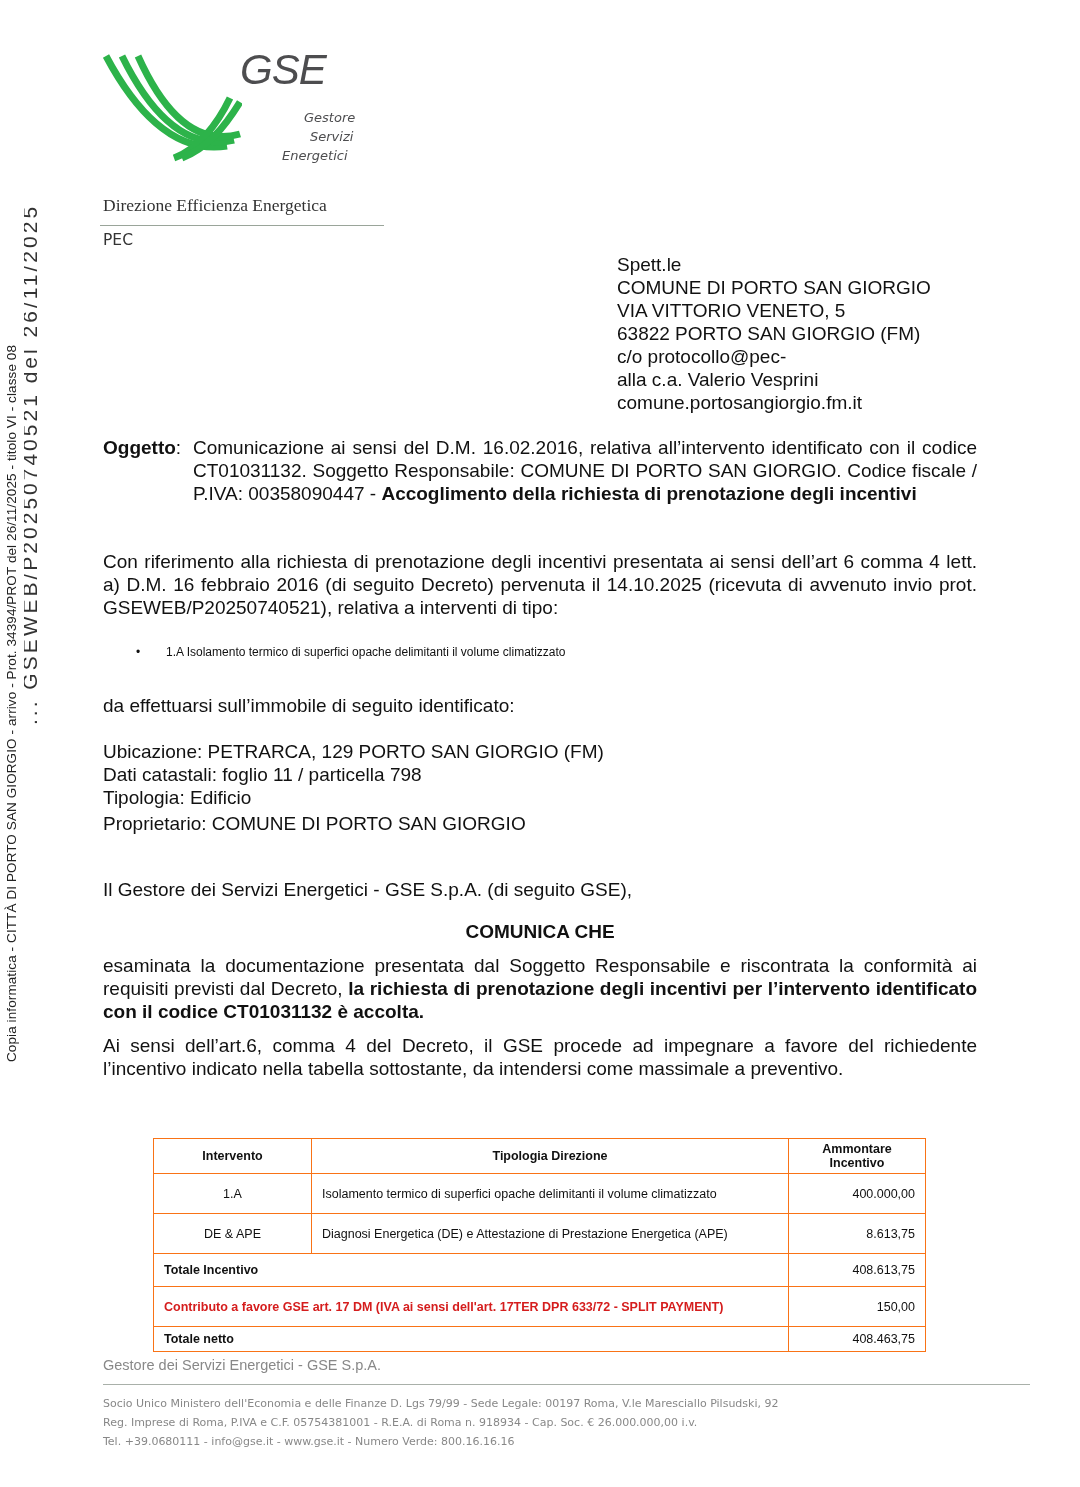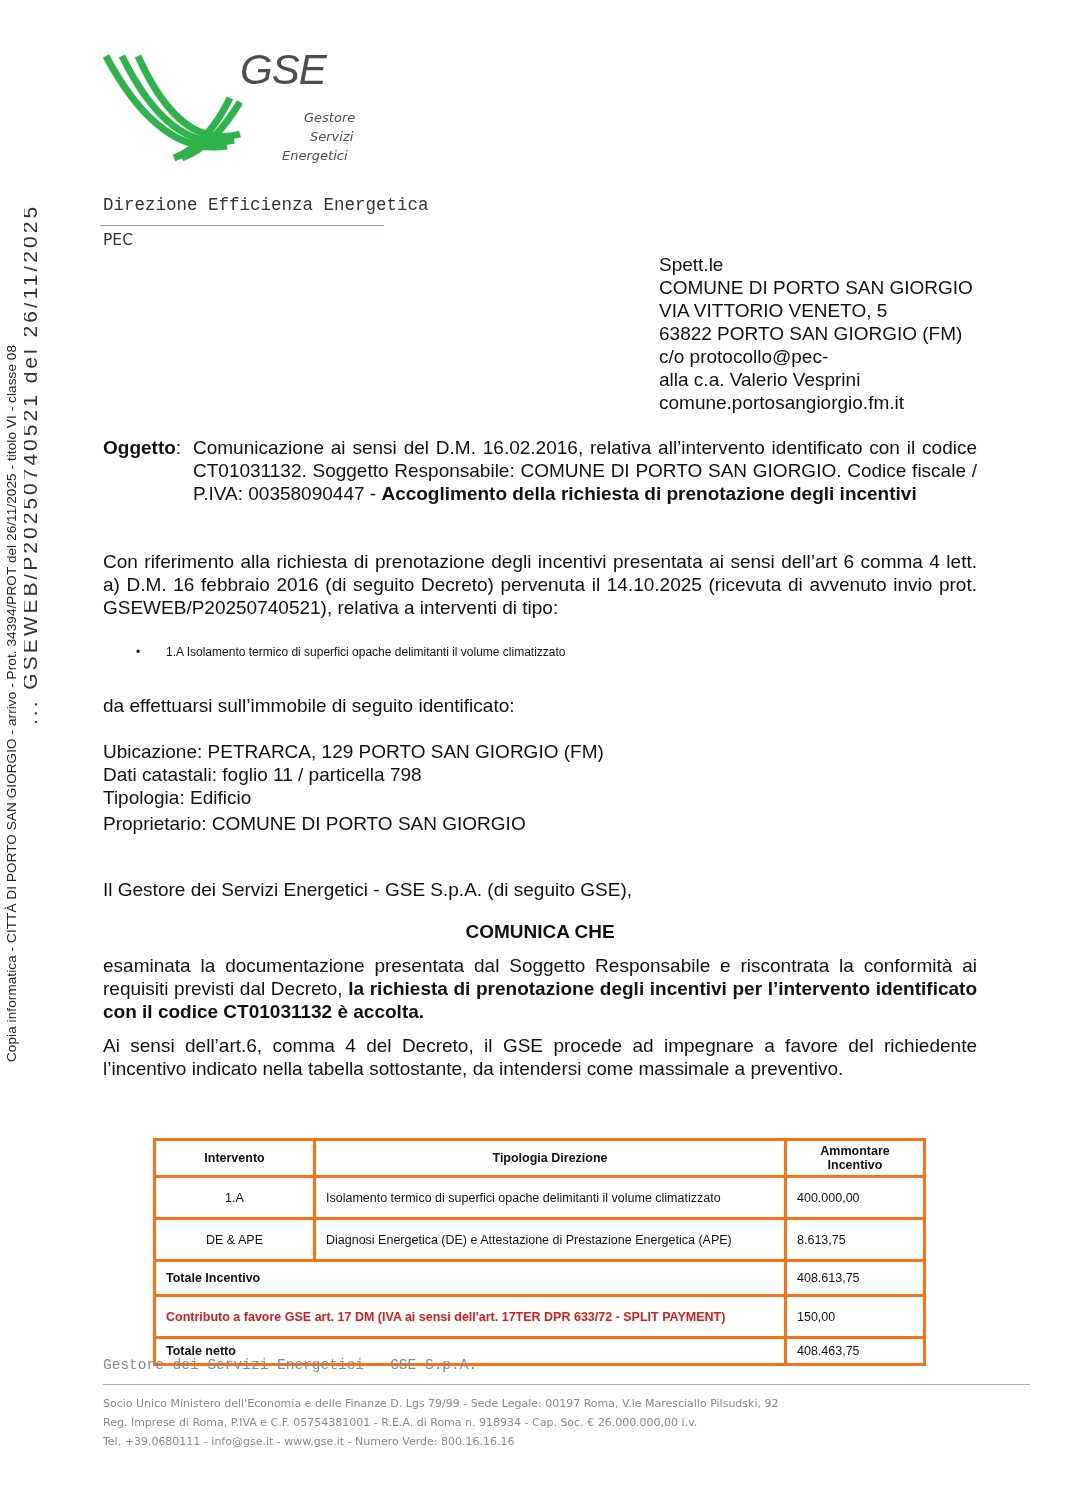--- a/index.html
+++ b/index.html
@@ -10,49 +10,49 @@
   .vstamp { position:absolute; transform-origin:left top; transform:rotate(-90deg); white-space:nowrap; font-family:"Liberation Sans", sans-serif; }
   .vstamp-left { left:4px; top:1062px; font-size:13.5px; color:#222; letter-spacing:0.1px; }
   .vstamp-clip { position:absolute; left:24px; top:0; width:14px; height:725px; overflow:hidden; }
   .vstamp-clip .inner { position:absolute; left:-6px; top:725px; transform-origin:left top; transform:rotate(-90deg); white-space:nowrap; font-size:21px; color:#333; letter-spacing:3px; }
 
   
   .logo { left:102px; top:50px; width:270px; height:120px; }
   .logo-word { position:absolute; left:138px; top:-4px; font-family:"Liberation Sans", sans-serif; font-weight:normal; font-style:italic; font-size:42px; color:#4d4d4f; letter-spacing:-1px; }
   .logo-sub { position:absolute; font-family:"DejaVu Sans", sans-serif; font-style:italic; font-size:13px; color:#4d4d4f; }
 
-  .dept { left:103px; top:195px; font-family:Liberation Mono, monospace; font-size:17.5px; color:#333; }
+  .dept { left:103px; top:195px; font-family:Liberation Serif, serif; font-size:17.5px; color:#333; }
   .dept-line { left:100px; top:225px; width:284px; height:1px; background:#9aa59a; }
   .pec { left:103px; top:231px; font-family:"DejaVu Sans", sans-serif; font-size:15.5px; color:#333; }
 
   .addr { left:617px; top:253px; font-size:19px; line-height:23px; color:#111; }
-  .addr div { white-space:nowrap;margin-left:42px; }
+  .addr div { white-space:nowrap; }
 
   .subject { left:103px; top:436px; width:874px; font-size:19px; line-height:23px; }
   .subject .lbl { font-weight:bold; float:left; }
   .subject .body { margin-left:90px; text-align:justify; }
 
   .para { font-size:19px; line-height:23px; text-align:justify; width:874px; left:103px; }
   .bullet { left:136px; top:645px; font-size:12px; }
   .bullet .dot { display:inline-block; width:30px; }
 
   .center-title { left:103px; width:874px; text-align:center; top:921px; font-size:19px; font-weight:bold; }
 
   
   table.inc { position:absolute; left:153px; top:1138px; width:773px; border-collapse:collapse; font-size:12.5px; }
-  table.inc td, table.inc th { border:3px solid #f97316; padding:0 10px; }
+  table.inc td, table.inc th { border:1px solid #f97316; padding:0 10px; }
   table.inc th { font-weight:bold; height:34px; text-align:center; }
   table.inc td { height:39px; }
   table.inc tr.thin td { height:32px; }
   .c-code { width:137px; text-align:center; }
-  .c-amt { width:116px; text-align:left; }
+  .c-amt { width:116px; text-align:right; }
   .bold { font-weight:bold; }
   .red { color:#d51d1d; font-weight:bold; }
 
-  .foot-title { left:103px; top:1357px; font-family:Liberation Mono, monospace; font-size:14.5px; color:#888; }
+  .foot-title { left:103px; top:1357px; font-family:Liberation Sans, sans-serif; font-size:14.5px; color:#888; }
   .foot-line { left:103px; top:1384px; width:927px; height:1px; background:#a9b0a9; }
   .foot-small { left:103px; font-family:"DejaVu Sans", sans-serif; font-size:11px; color:#888; white-space:nowrap; }
 </style>
 </head>
 <body>
 
 <div class="vstamp vstamp-left">Copia informatica - CITTÀ DI PORTO SAN GIORGIO - arrivo - Prot. 34394/PROT del 26/11/2025 - titolo VI - classe 08</div>
 <div class="vstamp-clip">
   <div class="inner">... GSEWEB/P20250740521 del 26/11/2025</div>
 </div>

